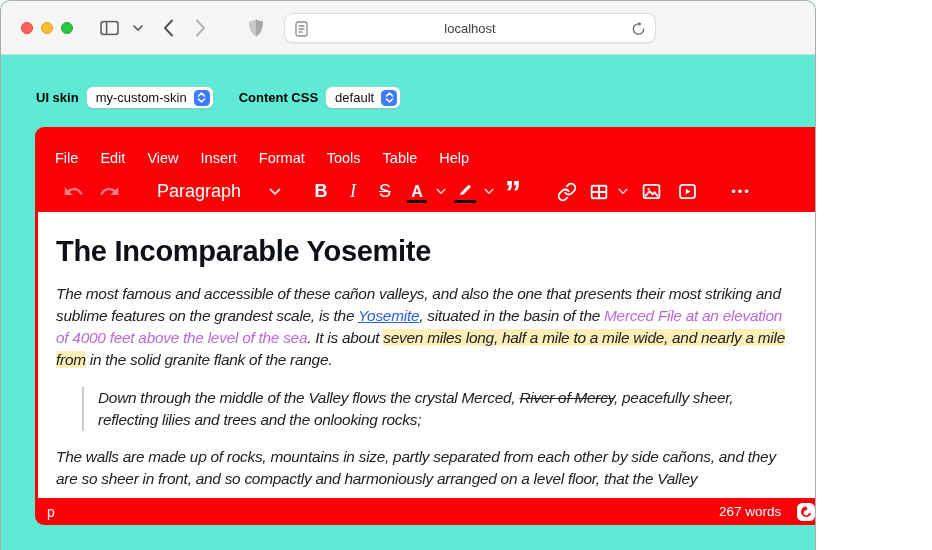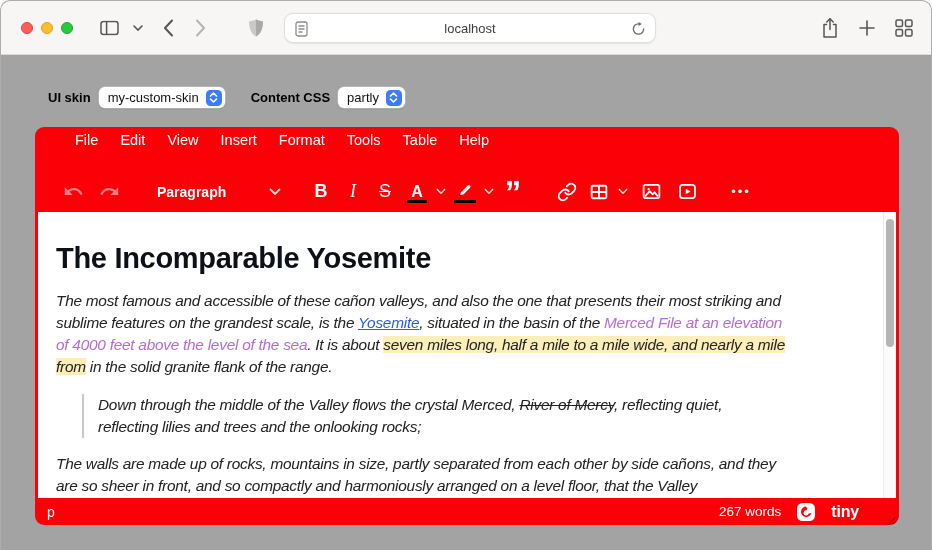--- a/index.html
+++ b/index.html
@@ -5,76 +5,76 @@
   :root{
     --accent:#fb0007;
     --link:#2b5fd9;
     --purple:#b96ad9;
     --highlight:#fbeeb8;
     --text:#222222;
   }
   *{box-sizing:border-box;margin:0;padding:0;}
   html,body{width:932px;height:550px;overflow:hidden;background:#ffffff;
     font-family:"Liberation Sans",sans-serif;}
-  .window{position:relative;width:932px;height:550px;background:#a3a3a3;
+  .window{position:relative;width:816px;height:550px;background:#5eead4;
     border:1px solid #adadad;border-bottom:none;border-radius:10px 10px 0 0;overflow:hidden;}
 
   
   .browser-bar{position:absolute;top:0;left:0;right:0;height:54px;background:#f7f6f5;
     border-bottom:1px solid #d9d9d9;}
   .traffic{position:absolute;top:21px;width:12px;height:12px;border-radius:50%;}
   .tl-red{left:20px;background:#ff5f57;border:1px solid #e0443e;}
   .tl-yellow{left:40px;background:#febc2e;border:1px solid #dea123;}
   .tl-green{left:60px;background:#28c840;border:1px solid #1dad2b;}
   .bicon{position:absolute;top:50%;transform:translateY(-50%);display:flex;align-items:center;justify-content:center;color:#565656;}
   .bicon svg{display:block;}
   .dim{color:#b4b4b4;}
   .url-field{position:absolute;left:283px;top:12px;width:372px;height:30px;background:#ffffff;
     border:1px solid #e0dfde;border-radius:9px;box-shadow:0 0.5px 1.5px rgba(0,0,0,0.08);
     display:flex;align-items:center;justify-content:center;}
   .url-text{font-size:13px;color:#3e3e3e;}
   .url-doc{position:absolute;left:10px;top:7px;color:#8d8d8d;}
   .url-refresh{position:absolute;right:9px;top:7px;color:#6f6f6f;}
 
   
-  .controls{position:absolute;top:86px;left:35px;display:flex;align-items:center;margin-left:12px;}
+  .controls{position:absolute;top:86px;left:35px;display:flex;align-items:center;}
   .ctl-label{font-size:13px;font-weight:700;color:#000;}
   .mac-select{display:flex;align-items:center;gap:7px;margin-left:8px;background:#fff;
     border-radius:6px;padding:2px 3px 2px 9px;height:21px;
     box-shadow:0 0 0 0.5px #c9c9c9,0 1px 2px rgba(0,0,0,0.14);}
   .mac-select .val{font-size:13px;color:#111;}
   .stepper{width:16px;height:16px;border-radius:4.5px;background:#3d7bfd;display:flex;
     align-items:center;justify-content:center;}
   .ctl-gap{width:26px;}
 
   
   .editor{position:absolute;left:34px;top:126px;width:864px;height:398px;
     background:var(--accent);border-radius:9px;overflow:hidden;display:flex;flex-direction:column;}
-  .menubar{height:44px;display:flex;align-items:flex-start;padding-left:29px;}
+  .menubar{height:44px;display:flex;align-items:flex-end;padding-left:9px;}
   .menu-item{color:#fff;font-size:14.5px;padding:5px 11px;border-radius:4px;cursor:default;}
   .toolbar{height:41px;display:flex;align-items:center;padding-left:22px;color:#fff;}
   .tbtn{min-width:32px;height:30px;display:flex;align-items:center;justify-content:center;
     color:#fff;position:relative;}
   .tbtn.disabled{color:rgba(255,255,255,0.5);}
   .tb-gap{width:22px;}
   .tb-sm-gap{width:4px;}
   .para-select{display:flex;align-items:center;margin-left:24px;width:134px;height:30px;color:#fff;}
-  .para-select .plabel{font-size:14px;flex:1;padding-left:8px;font-weight:bold;}
+  .para-select .plabel{font-size:18px;flex:1;padding-left:8px;}
   .glyph-b{font-weight:700;font-size:18px;}
   .glyph-i{font-style:italic;font-size:18px;font-family:"Liberation Serif",serif;}
   .glyph-s{font-size:18px;text-decoration:line-through;}
   .glyph-a{font-size:16px;font-weight:700;line-height:14px;}
   .color-bar{position:absolute;left:50%;transform:translateX(-50%);bottom:4px;width:20px;height:3px;background:#000;border-radius:1px;}
   .quote-glyph{font-size:33px;font-weight:700;line-height:8px;height:18px;overflow:visible;display:block;margin-top:12px;}
   .chev{display:flex;align-items:center;justify-content:center;width:16px;height:30px;color:rgba(255,255,255,0.85);}
 
   
   .content-wrap{flex:1;background:var(--accent);padding:0 3px;overflow:hidden;}
   .content{background:#fff;height:100%;position:relative;overflow:hidden;}
-  .doc{padding:13px 16px 0 18px;color:var(--text);}
+  .doc{padding:6px 16px 0 18px;color:var(--text);}
   .doc h1{font-size:29px;letter-spacing:-0.3px;color:#0d1117;margin:17px 0 15px;
     font-weight:700;}
   .doc-line{font-size:15.4px;letter-spacing:-0.25px;line-height:22px;white-space:pre;color:var(--text);font-style:italic;}
   .para{margin-bottom:16px;}
   .bquote{margin:16px 0 15px 26px;padding-left:14px;border-left:2px solid #c9c9c9;}
   .seg-link{color:var(--link);text-decoration:underline;cursor:pointer;}
   .seg-purple{color:var(--purple);}
   .seg-hl{background:var(--highlight);}
   .seg-strike{text-decoration:line-through;text-align:right;}
   .scroll-gutter{position:absolute;top:0;right:0;bottom:0;width:13px;background:#fbfbfb;
@@ -177,21 +177,21 @@
       <span class="stepper">
         <svg width="9" height="11" viewBox="0 0 9 11" fill="none" stroke="#fff" stroke-width="1.6" stroke-linecap="round" stroke-linejoin="round">
           <path d="M1.5 4 L4.5 1 L7.5 4"></path>
             <path d="M1.5 7 L4.5 10 L7.5 7"></path>
         </svg>
       </span>
     </div>
     <div class="ctl-gap"></div>
     <span class="ctl-label">Content CSS</span>
     <div class="mac-select">
-      <span class="val">partly</span>
+      <span class="val">default</span>
       <span class="stepper">
         <svg width="9" height="11" viewBox="0 0 9 11" fill="none" stroke="#fff" stroke-width="1.6" stroke-linecap="round" stroke-linejoin="round">
           <path d="M1.5 4 L4.5 1 L7.5 4"></path>
             <path d="M1.5 7 L4.5 10 L7.5 7"></path>
         </svg>
       </span>
     </div>
   </div>
 
   <div class="editor">
@@ -308,21 +308,21 @@
       <div class="content">
         <div class="doc">
           <h1>The Incomparable Yosemite</h1>
           <div class="para">
               <div class="doc-line"><span>The most famous and accessible of these cañon valleys, and also the one that presents their most striking and</span></div>
               <div class="doc-line"><span>sublime features on the grandest scale, is the </span><span class="seg-link">Yosemite</span><span>, situated in the basin of the </span><span class="seg-purple">Merced File at an elevation</span></div>
               <div class="doc-line"><span class="seg-purple">of 4000 feet above the level of the sea</span><span>. It is about </span><span class="seg-hl">seven miles long, half a mile to a mile wide, and nearly a mile</span></div>
               <div class="doc-line"><span class="seg-hl">from</span><span> in the solid granite flank of the range.</span></div>
             </div>
           <div class="bquote">
-              <div class="doc-line"><span>Down through the middle of the Valley flows the crystal Merced, </span><span class="seg-strike">River of Mercy</span><span>, reflecting quiet,</span></div>
+              <div class="doc-line"><span>Down through the middle of the Valley flows the crystal Merced, </span><span class="seg-strike">River of Mercy</span><span>, peacefully sheer,</span></div>
               <div class="doc-line"><span>reflecting lilies and trees and the onlooking rocks;</span></div>
             </div>
           <div class="para">
               <div class="doc-line"><span>The walls are made up of rocks, mountains in size, partly separated from each other by side cañons, and they</span></div>
               <div class="doc-line"><span>are so sheer in front, and so compactly and harmoniously arranged on a level floor, that the Valley</span></div>
             </div>
         </div>
         <div class="scroll-gutter">
           <div class="scroll-thumb"></div>
         </div>

